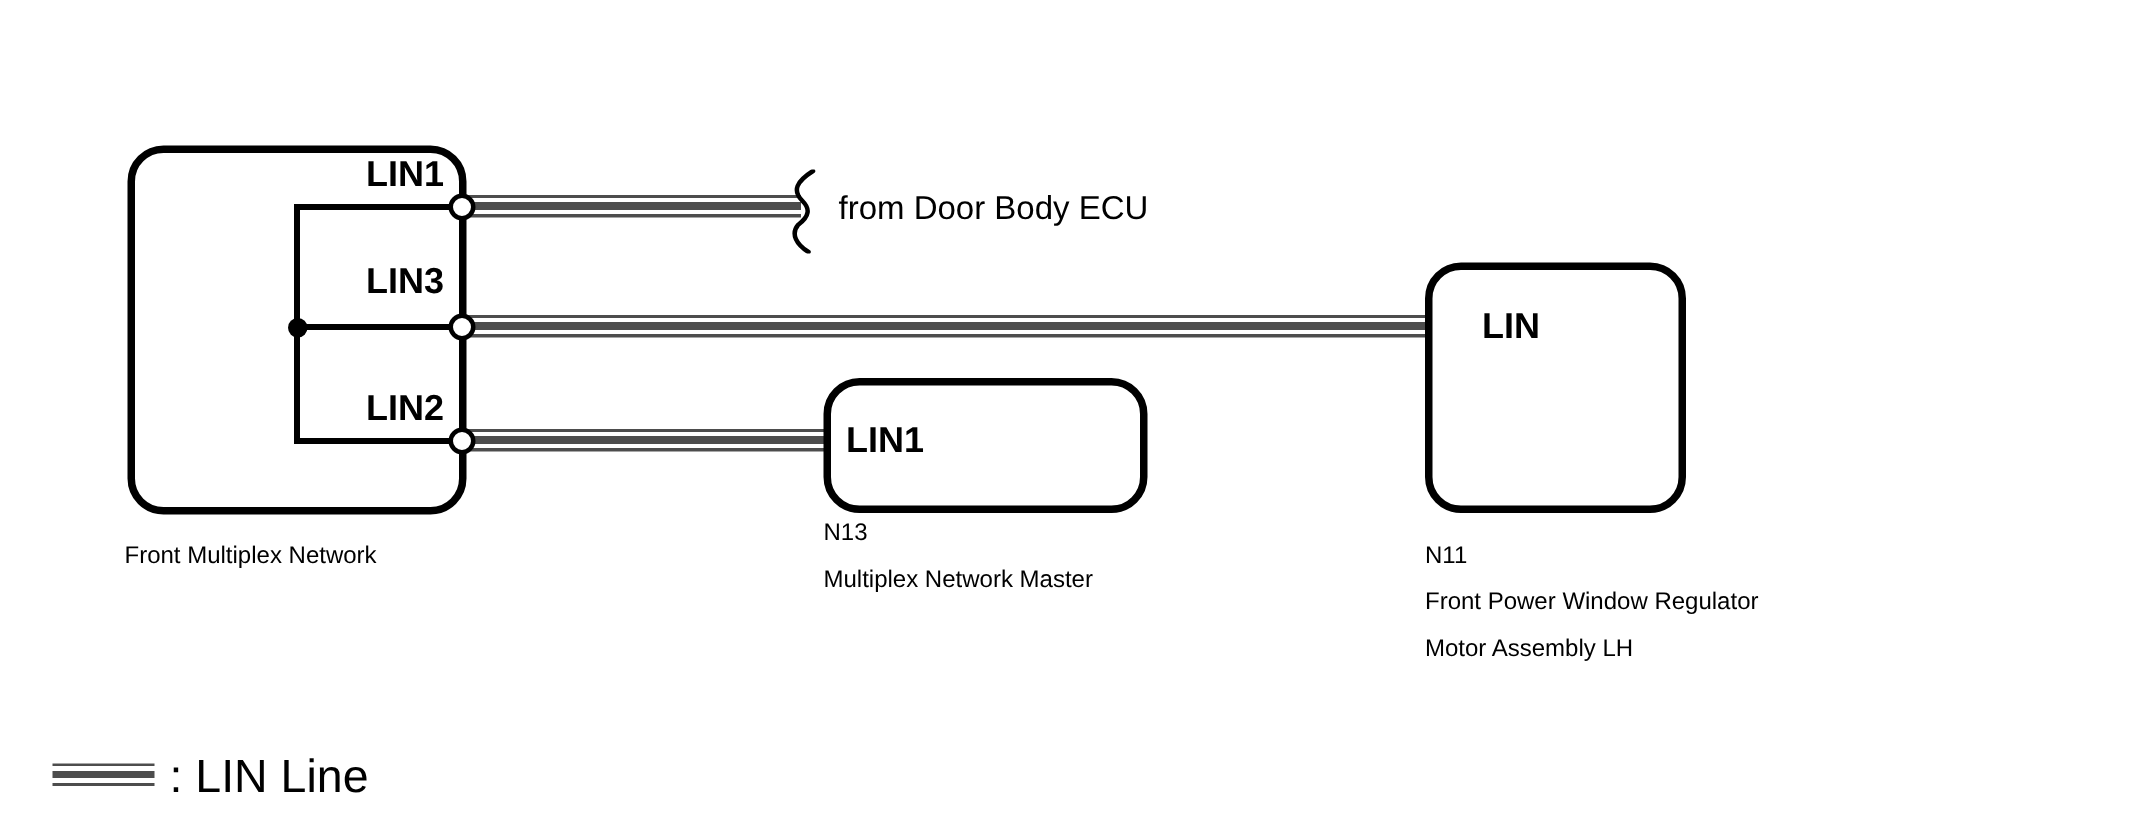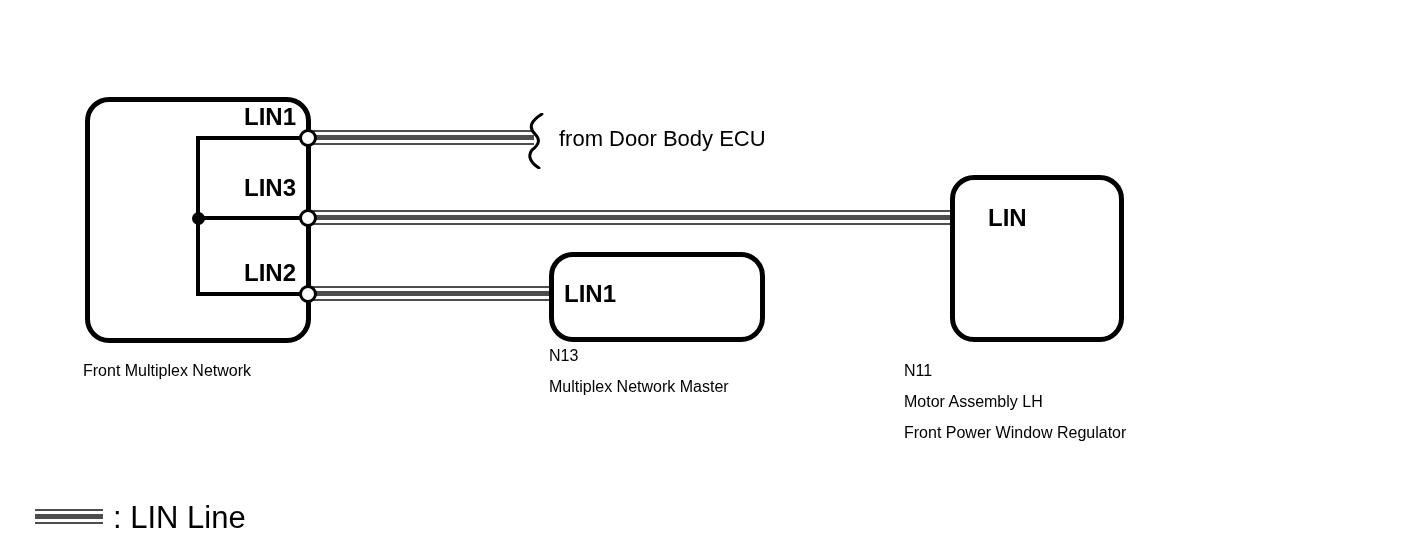--- a/index.html
+++ b/index.html
@@ -158,24 +158,24 @@
 
   <div class="box" style="left:549px; top:252px; width:216px; height:90px;"></div>
   <div class="pin-label" style="left:564px; top:282px;">LIN1</div>
   <div class="caption" style="left:549px; top:340px;">
     <div>N13</div>
     <div>Multiplex Network Master</div>
   </div>
 
   <div class="box" style="left:950px; top:175px; width:174px; height:167px;"></div>
   <div class="pin-label" style="left:988px; top:206px;">LIN</div>
-  <div class="caption" style="left:904px; top:355px;">
+  <div class="caption" style="left:950px; top:355px;">
     <div>N11</div>
+    <div>Front Power Window Regulator</div>
     <div>Motor Assembly LH</div>
-    <div>Front Power Window Regulator</div>
   </div>
 
   <div class="legend">
     <div class="legend-symbol" style="left:35px; top:509px;"></div>
     <div class="legend-label" style="left:113px; top:505px;">: LIN Line</div>
   </div>
 
 </div>
 
 </body></html>

